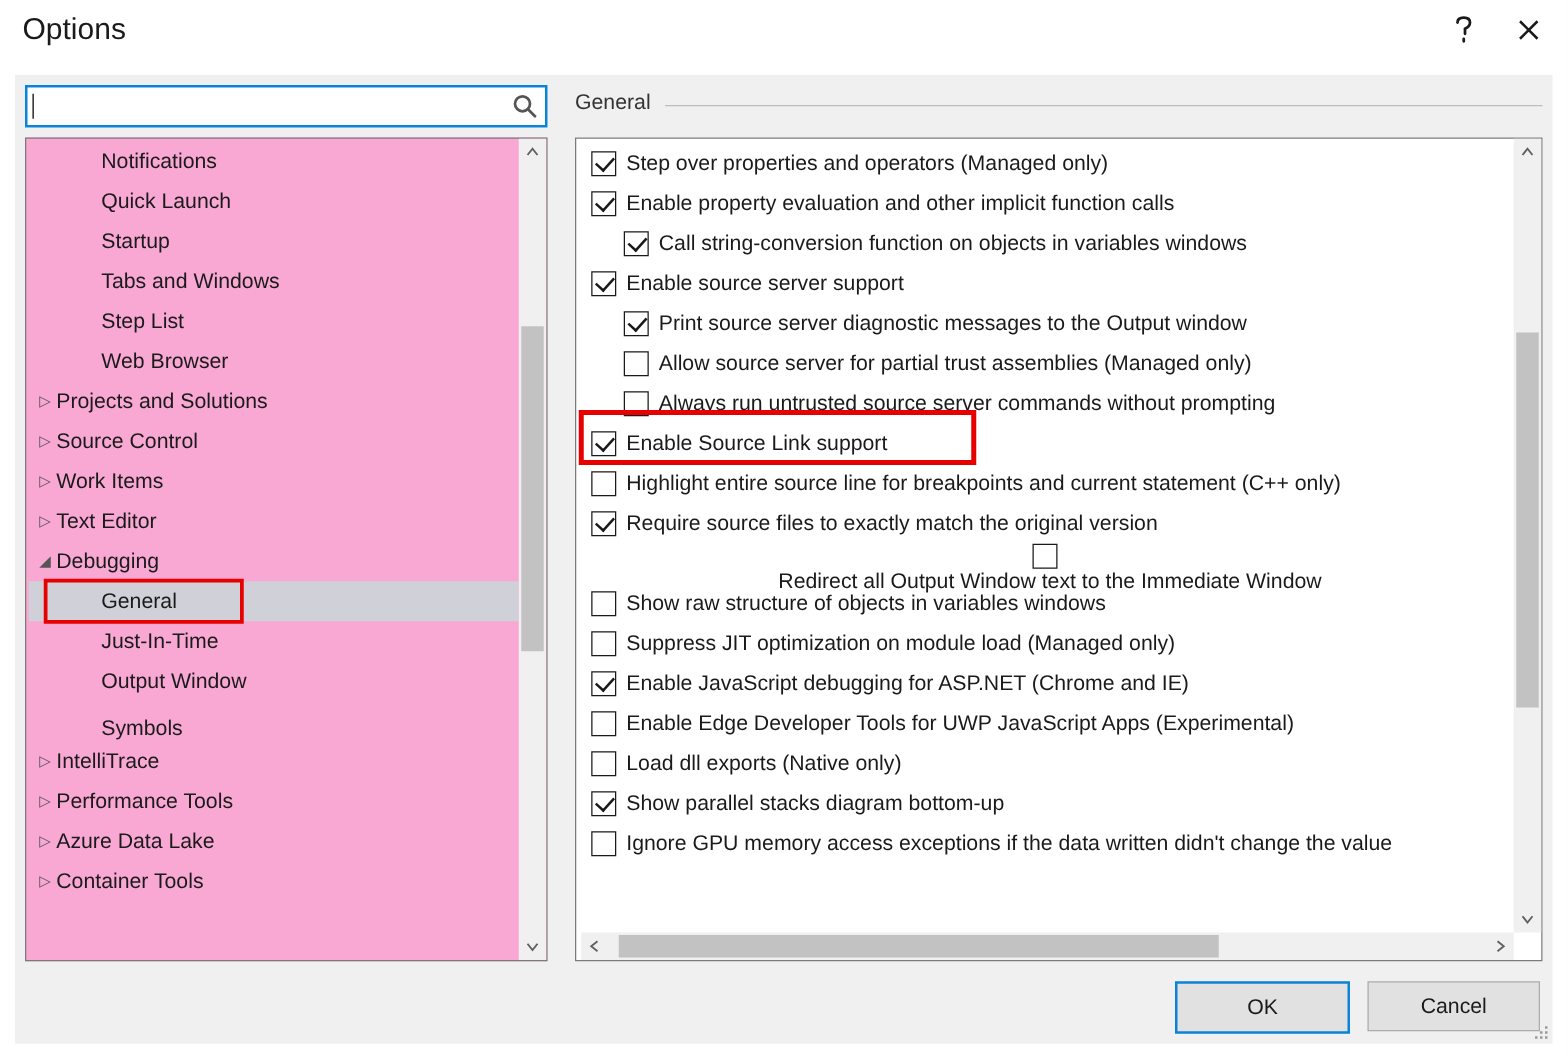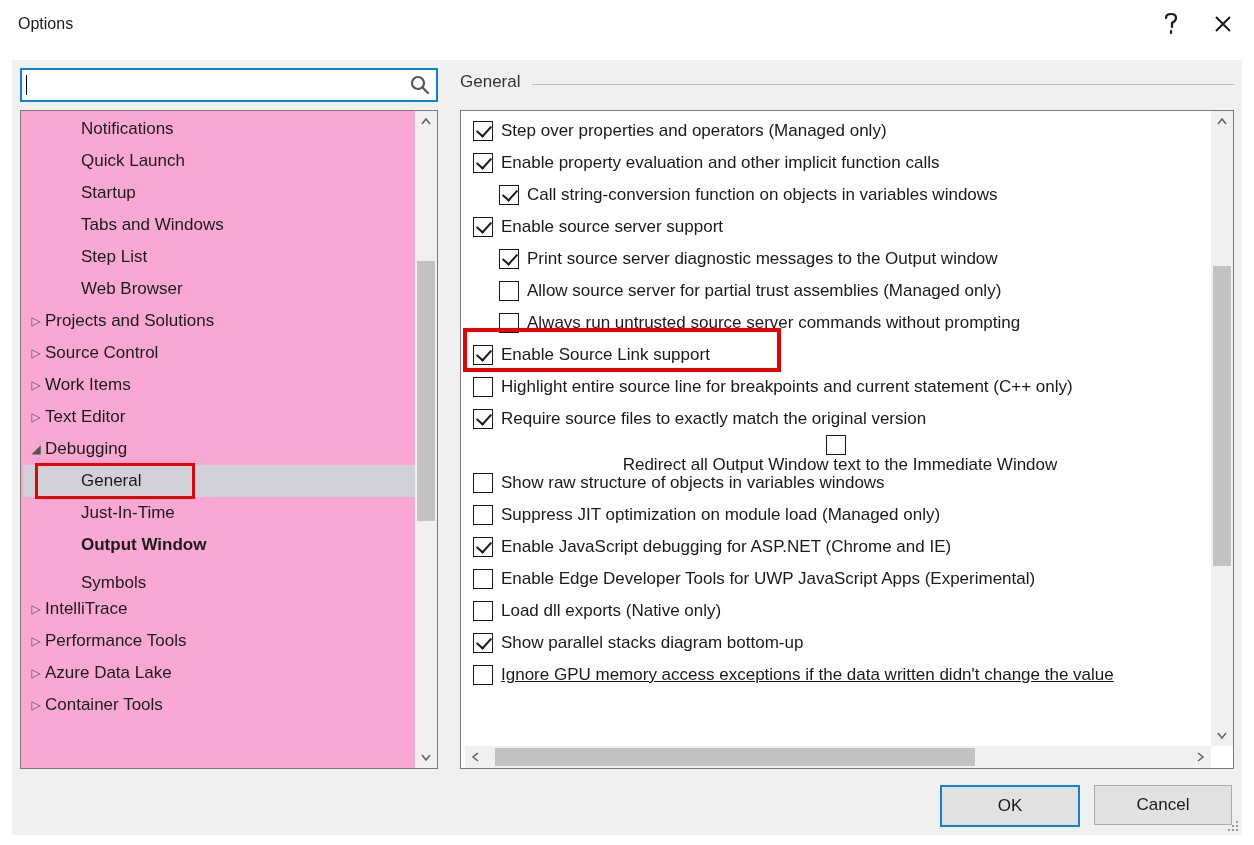--- a/index.html
+++ b/index.html
@@ -20,21 +20,21 @@
     background: #fff;
     box-sizing: border-box;
   }
   .titlebar {
     display: flex;
     align-items: center;
     height: 48px;
     padding: 0 8px 0 18px;
   }
   .titlebar .title {
-    font-size: 16px;
+    font-size: 24px;
     flex: 0 0 auto;
   }
   .titlebar .spacer { flex: 1 1 auto; }
   .titlebar .tb-btn {
     width: 46px;
     height: 34px;
     display: flex;
     align-items: center;
     justify-content: center;
     margin-left: 6px;
@@ -314,21 +314,21 @@
               <span>Debugging</span>
             </div>
             <div class="tree-item selected" style="padding-left: 42px;">
               <span class="arrow"></span>
               <span>General</span>
             </div>
             <div class="tree-item" style="padding-left: 42px;">
               <span class="arrow"></span>
               <span>Just-In-Time</span>
             </div>
-            <div class="tree-item" style="padding-left: 42px; font-weight: bold;">
+            <div class="tree-item" style="padding-left: 42px;">
               <span class="arrow"></span>
               <span>Output Window</span>
             </div>
             <div class="tree-item" style="padding-left: 42px; align-items: flex-end;">
               <span class="arrow"></span>
               <span>Symbols</span>
             </div>
             <div class="tree-item" style="padding-left: 6px;">
               <span class="arrow">▷</span>
               <span>IntelliTrace</span>
@@ -425,21 +425,21 @@
               <span>Enable Edge Developer Tools for UWP JavaScript Apps (Experimental)</span>
             </div>
             <div class="chk-row" style="padding-left: 8px;">
               <span class="chk-box"></span>
               <span>Load dll exports (Native only)</span>
             </div>
             <div class="chk-row" style="padding-left: 8px;">
               <span class="chk-box checked"></span>
               <span>Show parallel stacks diagram bottom-up</span>
             </div>
-            <div class="chk-row" style="padding-left: 8px; text-decoration: underline;">
+            <div class="chk-row" style="padding-left: 8px;">
               <span class="chk-box"></span>
               <span>Ignore GPU memory access exceptions if the data written didn't change the value</span>
             </div>
           </div>
 
         <div class="vsb">
           <div class="arrow-btn" style="position:absolute;top:0;left:0;right:0;">
             <svg width="10" height="10" viewBox="0 0 10 10">
                 <path d="M1 7 L5 2 L9 7" stroke="#606060" stroke-width="1.5" fill="none"></path>
               </svg>

